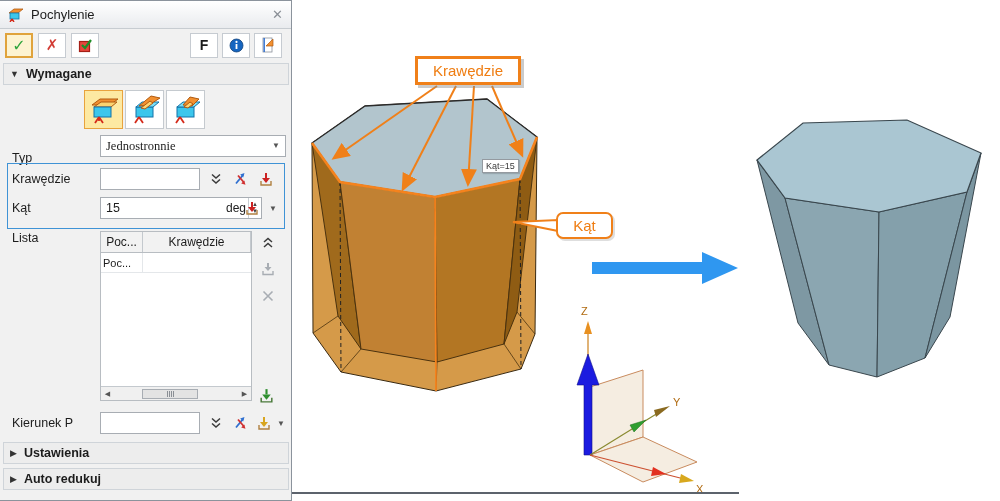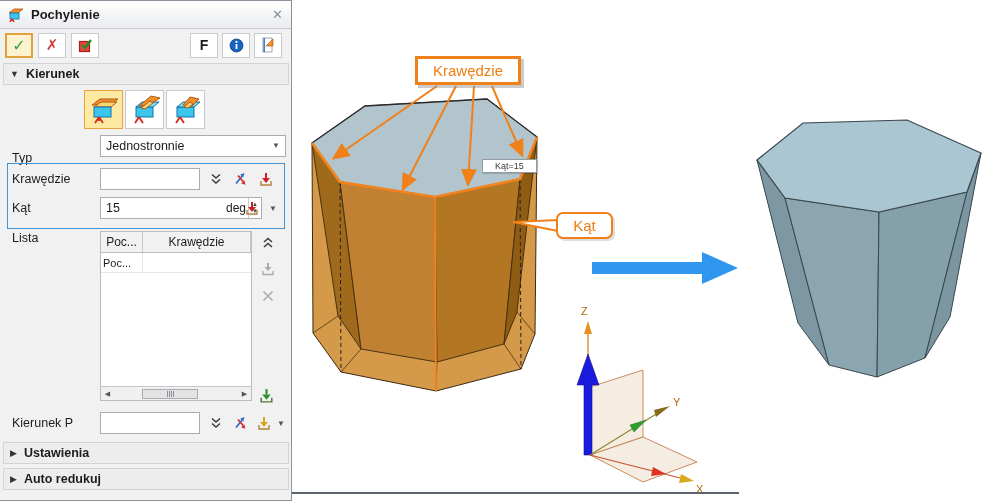--- a/index.html
+++ b/index.html
@@ -6,21 +6,21 @@
   html,body { width:1000px; height:501px; background:#fff; overflow:hidden;
     font-family:"Liberation Sans","DejaVu Sans",sans-serif; font-size:12.5px; color:#1c1c1c; }
   .abs { position:absolute; }
 
   
   #dialog { left:0; top:0; width:292px; height:501px; background:#f1f1f1;
     border:1px solid #8b939c; border-left:none; }
   #titlebar { left:0; top:0; width:100%; height:28px;
     background:linear-gradient(#ffffff,#e9ebee); border-bottom:1px solid #c7ccd1;
     display:flex; align-items:center; padding:0 8px; }
-  #titlebar .title { font-weight:bold; font-size:13px; margin-left:6px; flex:1; }
+  #titlebar .title { font-weight:normal; font-size:13px; margin-left:6px; flex:1; }
   .close-x { color:#8a8f96; font-size:13px; font-weight:bold; cursor:default; }
 
   #toolbar { left:0; top:28px; width:100%; height:32px; display:flex; align-items:center; padding:0 5px; }
   .tbtn { width:28px; height:25px; background:#fff; border:1px solid #c6cbd1; margin-right:5px;
     display:flex; align-items:center; justify-content:center; font-size:15px; }
   .tbtn.ok { background:#fdf3d1; border:2px solid #e0a33c; }
   .glyph-check { color:#2fa43c; font-weight:bold; font-size:16px; }
   .glyph-cross { color:#d23b34; font-weight:bold; font-size:15px; }
   .spacer { flex:1; }
   .tbtn.right { margin-right:4px; font-weight:bold; font-size:14px; }
@@ -29,21 +29,21 @@
     border:1px solid #cfd4d9; display:flex; align-items:center; padding:0 6px; font-weight:bold; }
   .sec-header .tri { font-size:9px; margin-right:7px; color:#333; }
 
   .typebtn { width:39px; height:39px; background:#fff; border:1px solid #c5cacf;
     display:flex; align-items:center; justify-content:center; }
   .typebtn.sel { background:#fde9a2; border:1.5px solid #e8a33d; }
 
   .lbl { position:absolute; left:12px; line-height:22px; }
   .field { position:absolute; background:#fff; border:1px solid #a8adb3; height:22px;
     line-height:20px; padding:0 5px; font-size:12.5px; }
-  .dropdown { display:flex; align-items:center; }
+  .dropdown { display:flex; align-items:center;font-family:Liberation Serif, serif; }
   .dropdown .val { flex:1; }
   .caret { font-size:8px; color:#555; }
   .bluegroup { position:absolute; left:7px; top:162px; width:278px; height:66px;
     border:1.5px solid #3f93d6; }
   .iconbtn { position:absolute; width:20px; height:20px; display:flex; align-items:center; justify-content:center; }
   .angle-input { display:flex; align-items:center; padding:0; }
   .angle-input .val { flex:1; padding:0 5px; }
   .angle-input .unit { font-size:12px; color:#222; padding-right:2px; }
   .spin { width:13px; height:20px; border-left:1px solid #c9ced3; display:flex; flex-direction:column;
     align-items:center; justify-content:center; font-size:6px; color:#444; line-height:7px; }
@@ -66,21 +66,21 @@
   #hscroll .thumb i { width:1px; height:6px; background:#8a8f95; display:block; }
 
   
   #viewport { left:292px; top:0; width:708px; height:501px; background:#fff; }
   #bottomline { position:absolute; left:0; top:492px; width:447px; height:2px; background:#5c636c; }
   .callout { position:absolute; background:#fff; border:3px solid #f08019; color:#ef7d12;
     display:flex; align-items:center; justify-content:center; font-size:15px;
     box-shadow:3px 3px 0 rgba(140,140,140,.45); }
   .callout.rounded { border-width:2.5px; border-radius:7px; box-shadow:2px 2px 0 rgba(160,160,160,.35); }
   .tooltip { position:absolute; background:#fff; border:1px solid #949aa0; color:#3a3a3a;
-    font-size:9px; padding:1px 12px; box-shadow:1px 1px 1px rgba(0,0,0,.15); }
+    font-size:9px; padding:1px 3px; box-shadow:1px 1px 1px rgba(0,0,0,.15); }
   .axis-label { position:absolute; color:#b06a10; font-size:11px; }
 </style>
 </head>
 <body>
 
 <div id="dialog" class="abs">
 
   <div id="titlebar" class="abs">
     <svg width="17" height="15" viewBox="0 0 17 15">
       <polygon points="1,6 6,2 15,2 10,6" fill="#f29030" stroke="#b05a10" stroke-width="0.8"></polygon>
@@ -119,21 +119,21 @@
       <svg width="14" height="16" viewBox="0 0 14 16">
         <rect x="2" y="1" width="9" height="14" fill="#fff" stroke="#8a9099" stroke-width="0.8"></rect>
         <line x1="3.2" y1="1" x2="3.2" y2="15" stroke="#2f6fd0" stroke-width="1.4"></line>
         <polygon points="5,9 12,2 12,9" fill="#f29030" stroke="#b05a10" stroke-width="0.7"></polygon>
       </svg>
     </div>
   </div>
 
   <div class="sec-header abs" style="top:62px;">
     <span class="tri">▼</span>
-    <span>Kierunek</span>
+    <span>Wymagane</span>
   </div>
 
   <div class="abs" style="left:84px; top:89px; display:flex; gap:2px;">
     <div class="typebtn sel">
       <svg width="32" height="32" viewBox="0 0 32 32">
         <polygon points="4,11 12,5 30,5 22,11" fill="#f29030" stroke="#b05a10"></polygon>
         <polygon points="6,13 13,8 29,8 23,13" fill="#fbd370" stroke="#b05a10"></polygon>
         <rect x="6" y="13" width="17" height="10" fill="#3cc6ec" stroke="#1273a8"></rect>
         <path d="M11 23 L7 29 M11 23 L15 29 M11 23 L11 27" stroke="#d42a1a" stroke-width="1.8" fill="none"></path>
       </svg>

